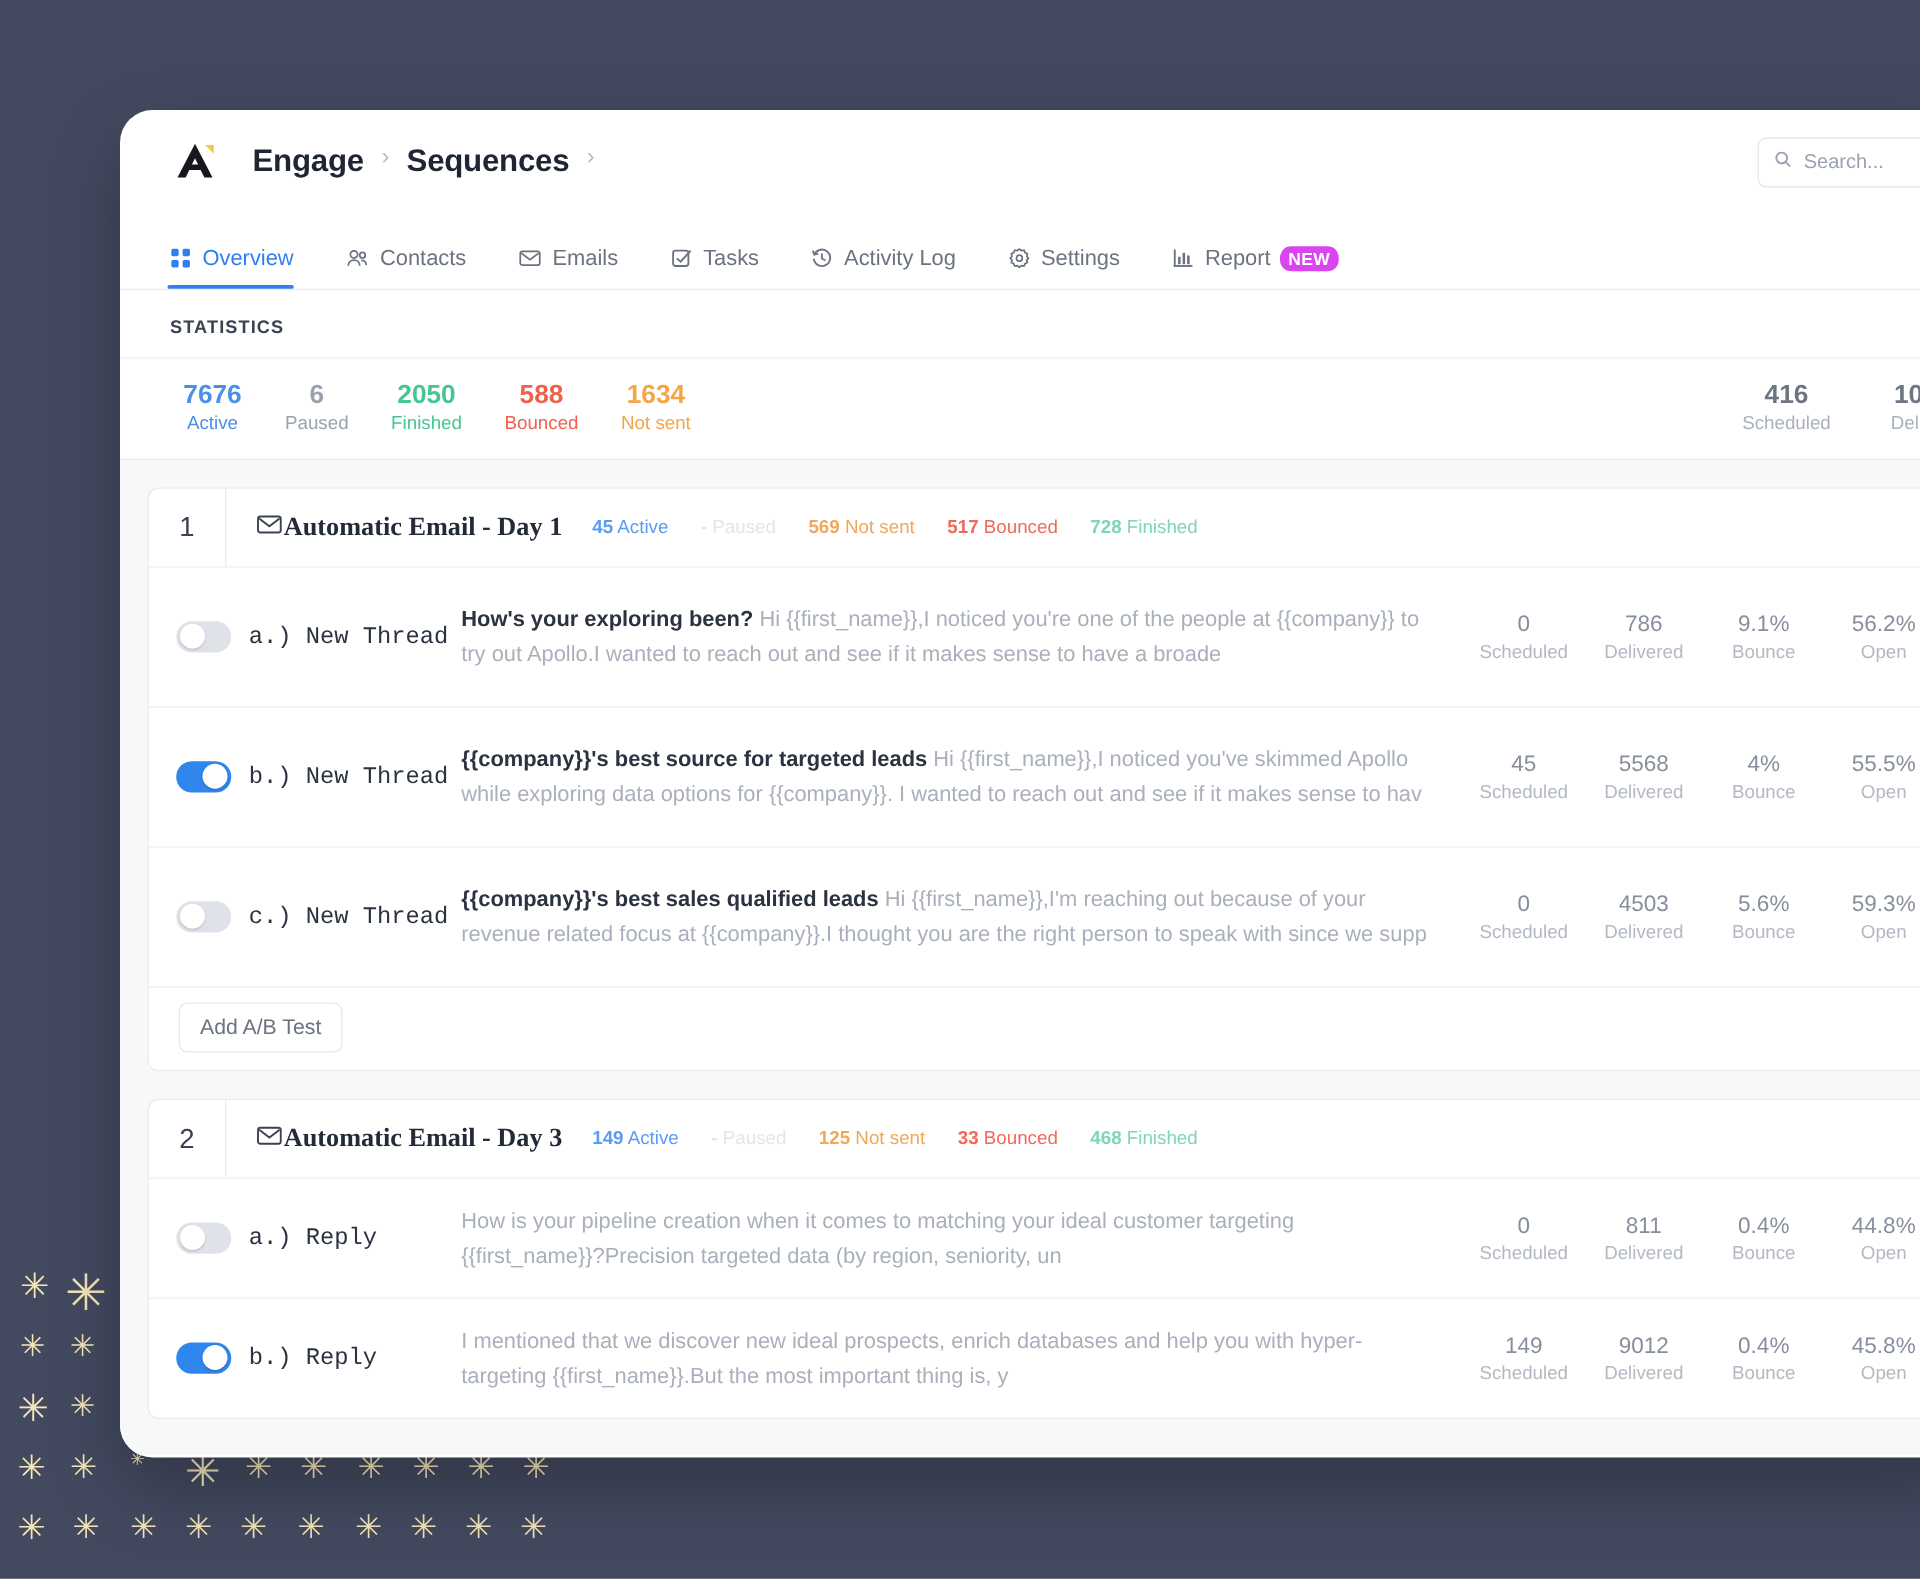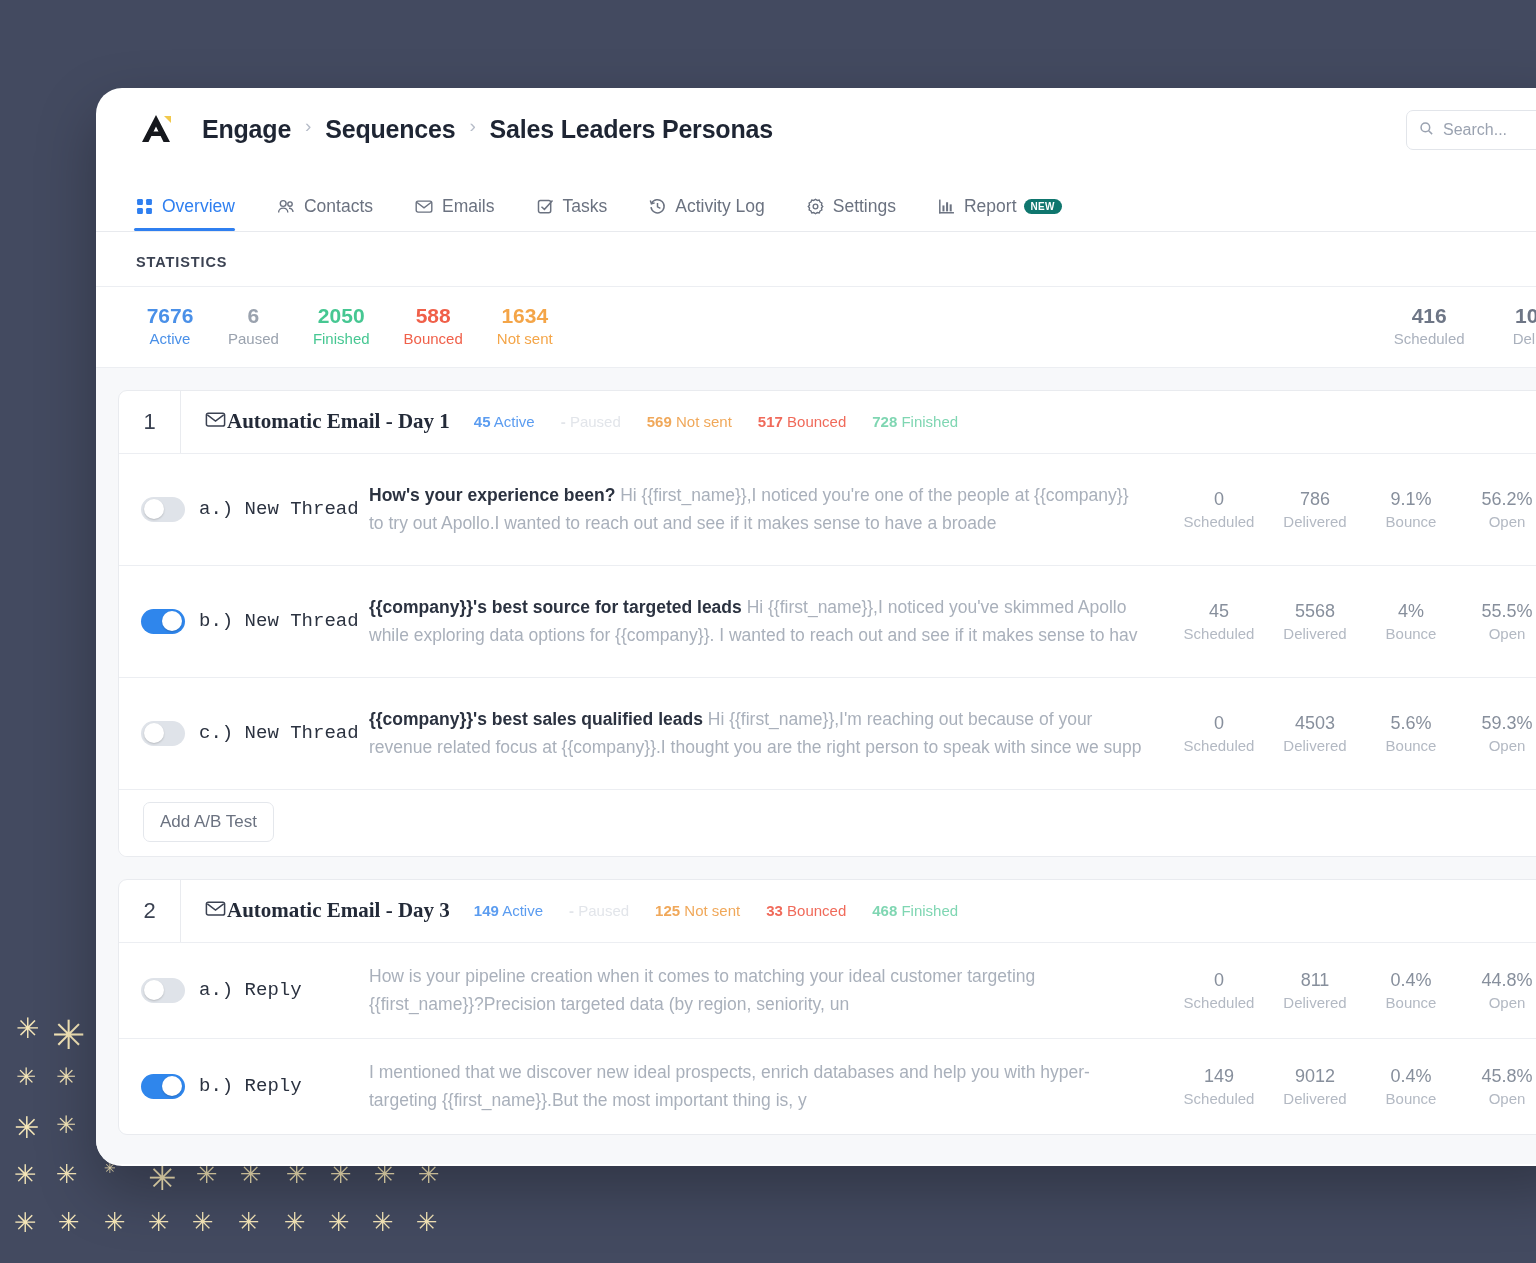--- a/index.html
+++ b/index.html
@@ -117,23 +117,23 @@
   .tab.active:after {
     content: "";
     position: absolute;
     left: -2px; right: 0; bottom: 0;
     height: 3px;
     background: #2f7ff0;
     border-radius: 2px;
   }
   .tab .ti { display: flex; align-items: center; }
   .badge-new {
-    background: #0f766e;
+    background: #d946ef;
     color: #fff;
-    font-size: 10px;
+    font-size: 14px;
     font-weight: bold;
     border-radius: 9px;
     padding: 2px 7px 2px 7px;
     letter-spacing: 0.3px;
     margin-left: -2px;
   }
   .star-btn {
     position: absolute;
     right: 18px;
     bottom: 13px;
@@ -379,21 +379,20 @@
         <path d="M13 27 L27 27 L24.5 22.5 L15.5 22.5 Z" fill="#16181d"></path>
         <path d="M28 7 L35 7 L35 14 Z" fill="#f2c94c"></path>
       </svg>
     </div>
 
     <div class="breadcrumb">
       <span class="crumb">Engage</span>
       <span class="crumb-sep">›</span>
       <span class="crumb">Sequences</span>
       <span class="crumb-sep">›</span>
-      <span class="crumb">Sales Leaders Personas</span>
     </div>
 
     <div class="search-box">
       <span>
         <svg width="15" height="15" viewBox="0 0 16 16" fill="none" stroke="#9aa2b0" stroke-width="1.6">
           <circle cx="6.8" cy="6.8" r="4.6"></circle>
             <path d="M10.3 10.3 L14 14"></path>
         </svg>
       </span>
       <span class="sp">Search...</span>
@@ -544,21 +543,21 @@
       </div>
 
       <div class="variant">
         <div class="variant-left">
           <div class="toggle">
               <div class="knob"></div>
             </div>
           <span class="variant-label">a.) New Thread</span>
         </div>
         <div class="variant-body">
-          <span class="v-subject">How's your experience been?</span>
+          <span class="v-subject">How's your exploring been?</span>
           <span class="v-preview">Hi {{first_name}},I noticed you're one of the people at {{company}} to try out Apollo.I wanted to reach out and see if it makes sense to have a broade</span>
         </div>
         <div class="variant-metrics">
           <div class="metric">
             <div class="mv">0</div>
             <div class="ml">Scheduled</div>
           </div>
           <div class="metric">
             <div class="mv">786</div>
             <div class="ml">Delivered</div>

